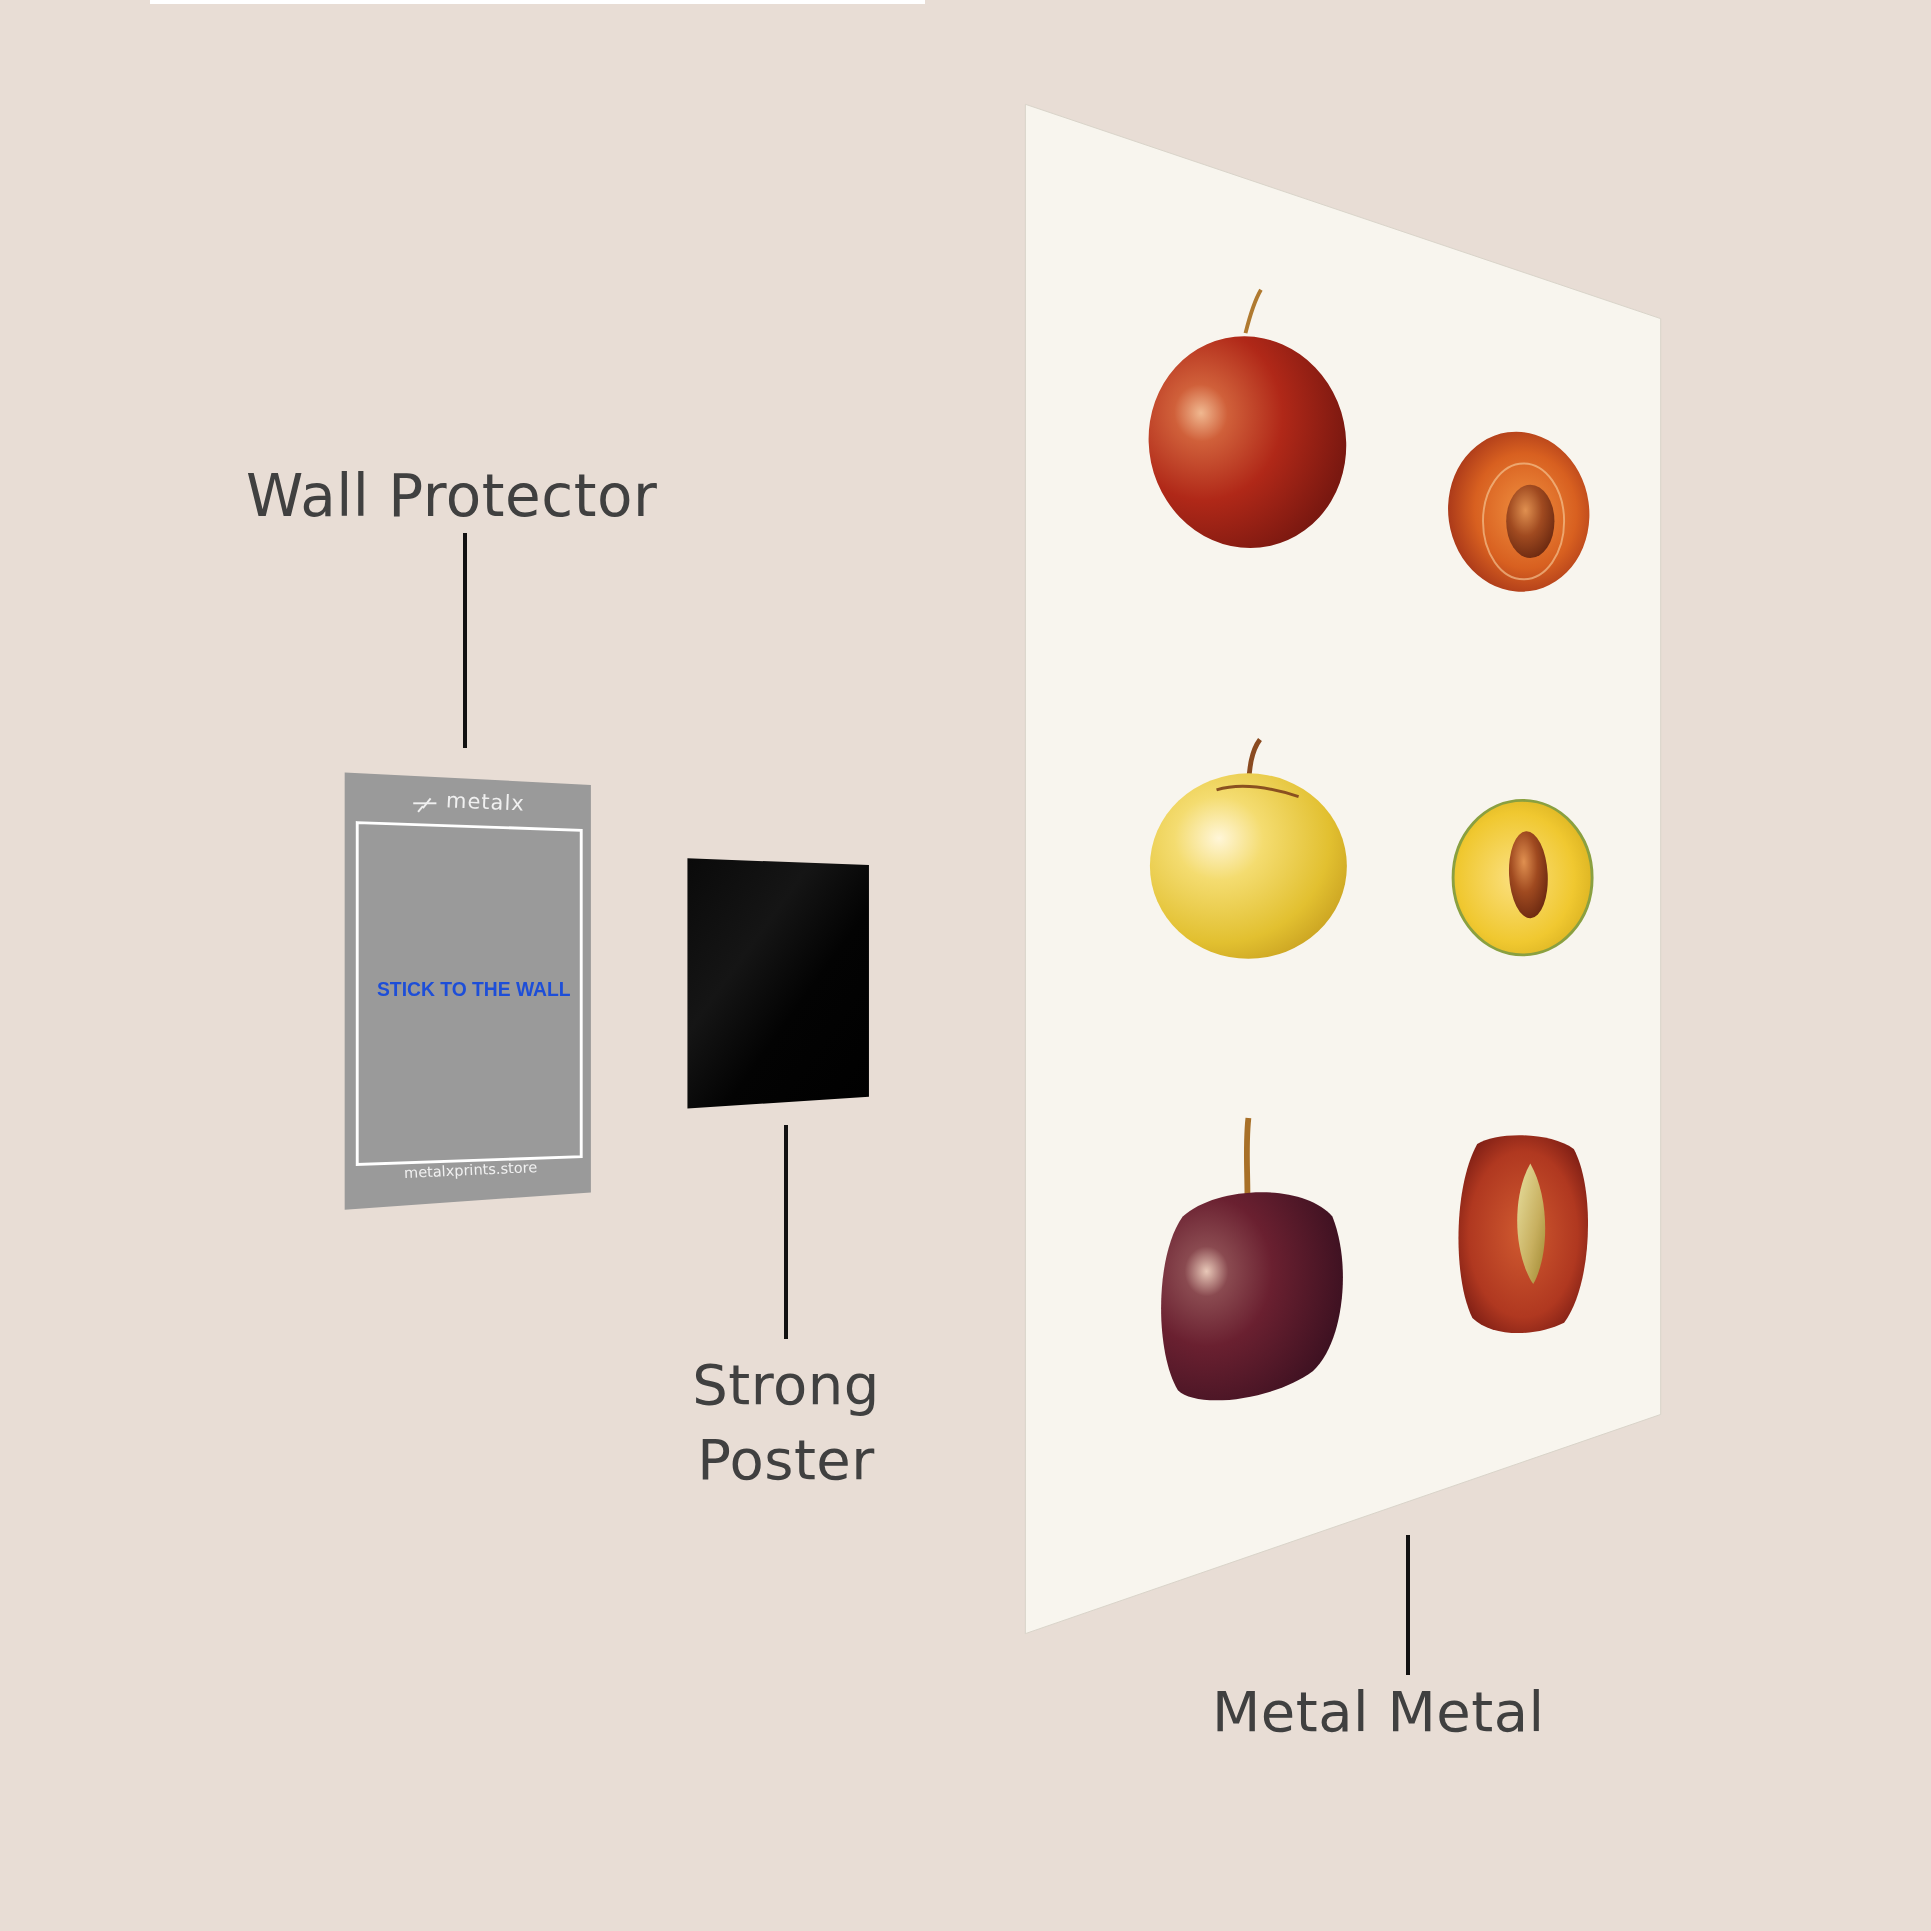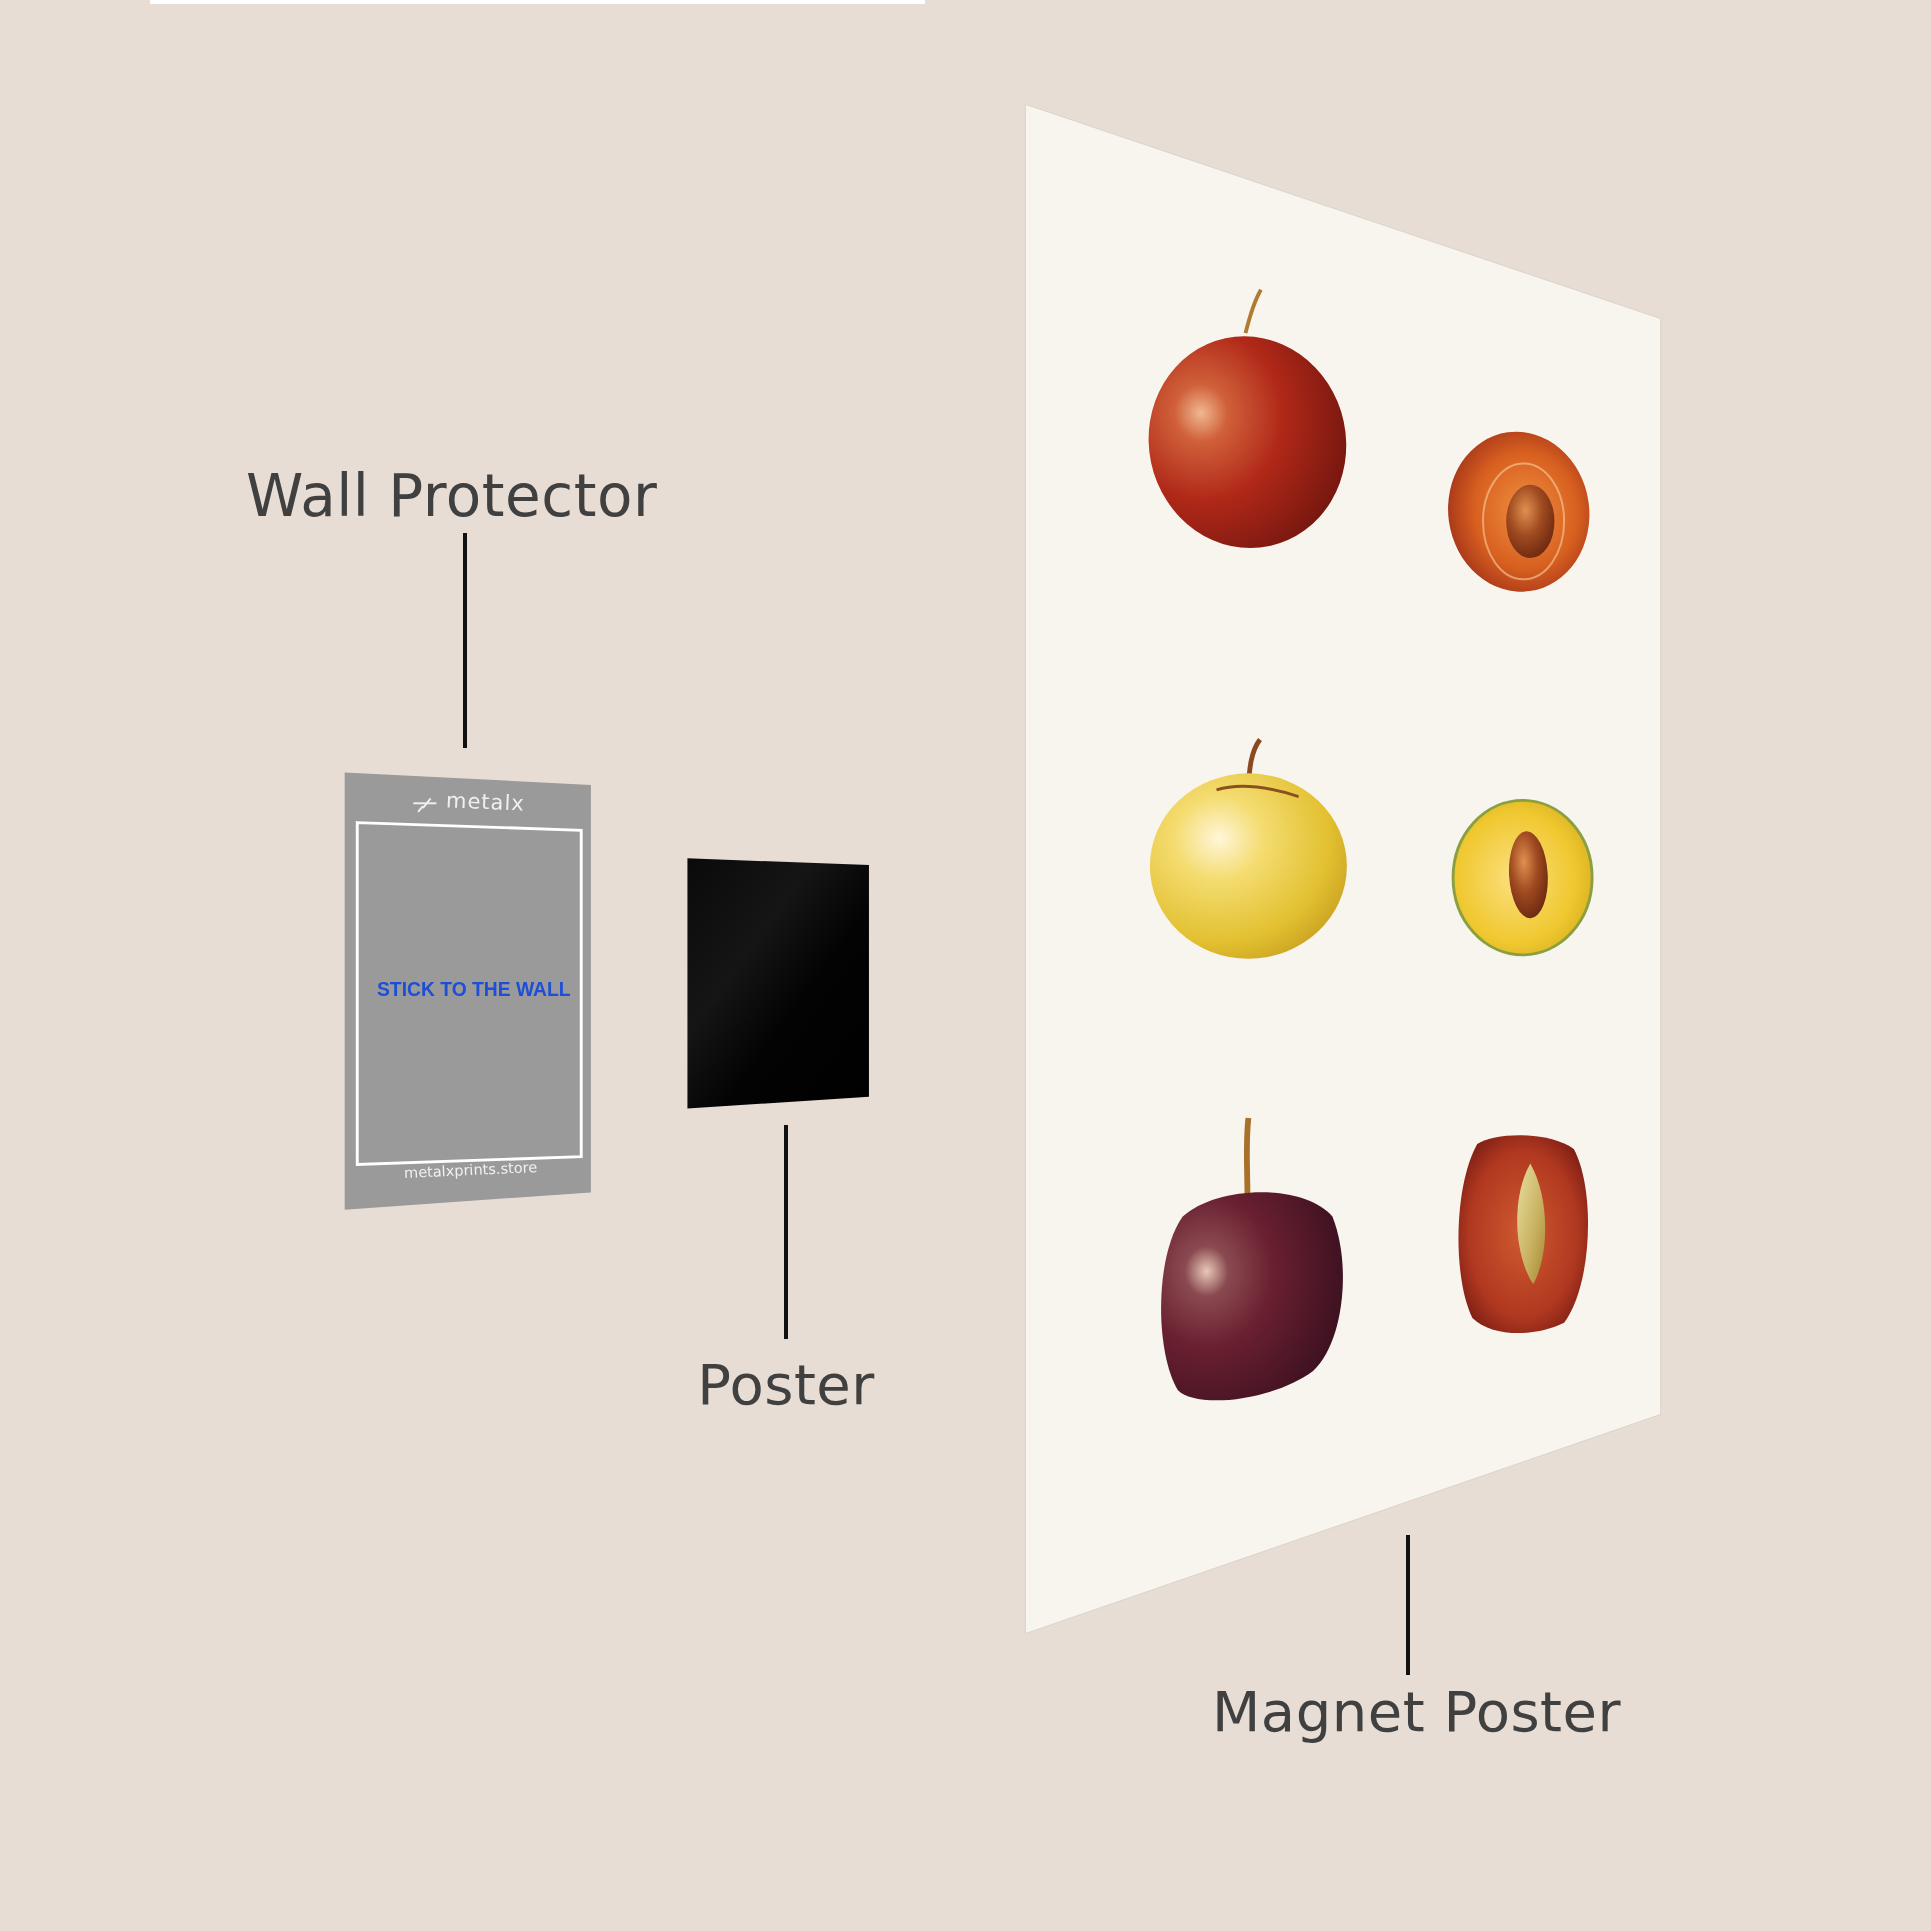--- a/index.html
+++ b/index.html
@@ -134,18 +134,19 @@
     </g>
   </g>
 </svg>
 
 <div style="position:absolute; left:446px; top:790px; font-family:'DejaVu Sans',sans-serif; font-size:21px; color:#f0f0f0; letter-spacing:1px; transform:rotate(2.5deg);">metalx</div>
 <div style="position:absolute; left:377px; top:979px; font-family:'Liberation Sans',sans-serif; font-weight:700; font-size:19.3px; color:#1d4ed8; white-space:nowrap;">STICK TO THE WALL</div>
 <div style="position:absolute; left:404px; top:1162px; font-family:'DejaVu Sans',sans-serif; font-size:14.5px; color:#f0f0f0; white-space:nowrap; transform:rotate(-2.5deg);">metalxprints.store</div>
 
 <div class="leader" style="left:784px; top:1125px; height:214px;"></div>
 <div class="label label-center" style="left:641px; top:1347px; width:290px; line-height:75px;">
+  <div>Strong</div>
   <div>Poster</div>
 </div>
 
 <div class="leader" style="left:1406px; top:1535px; height:140px;"></div>
-<div class="label" style="left:1212px; top:1684px;">Magnet Poster</div>
+<div class="label" style="left:1212px; top:1684px;">Metal Metal</div>
 
 
 </body></html>

